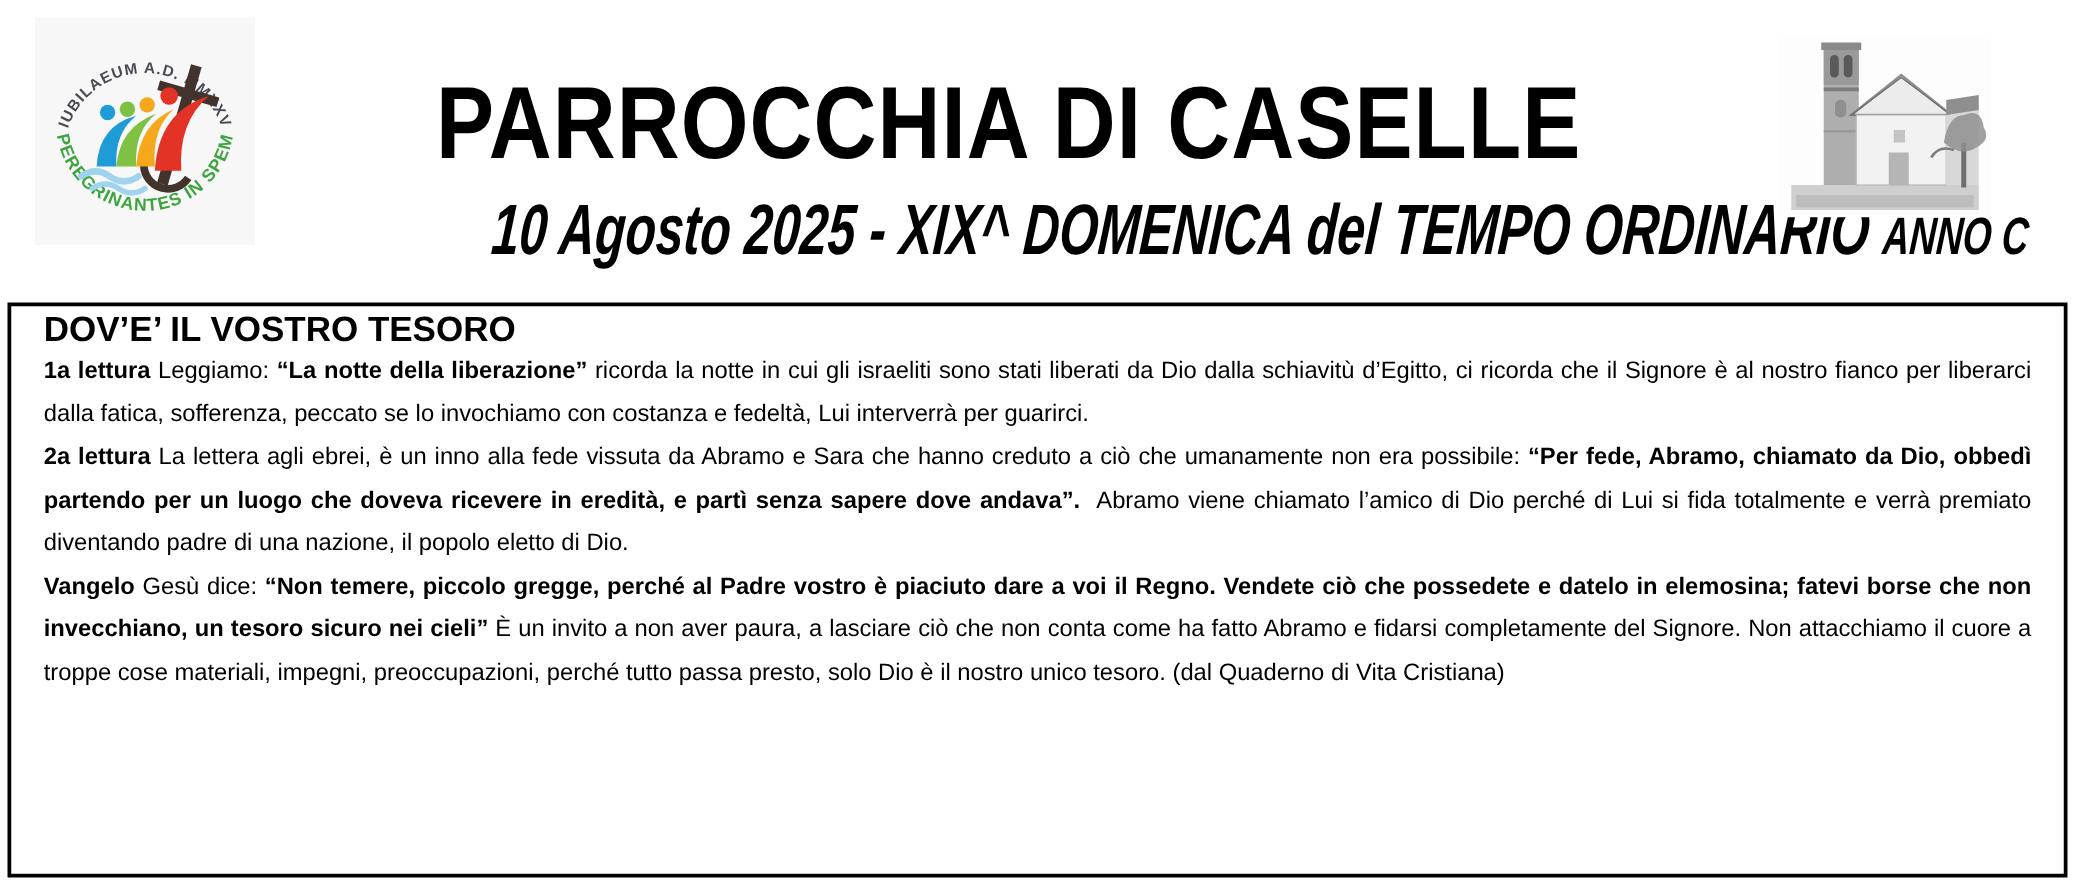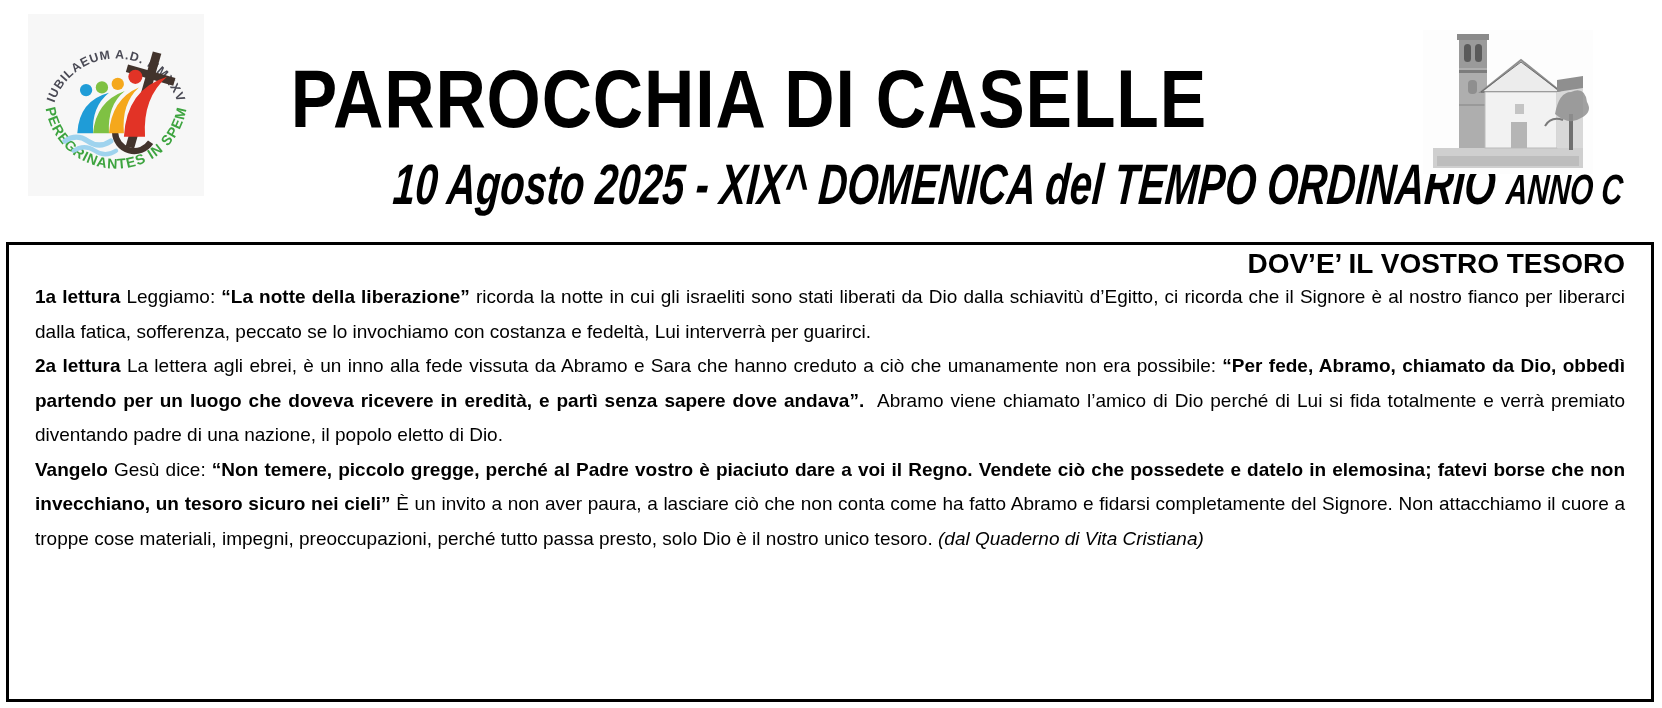--- a/index.html
+++ b/index.html
@@ -5,43 +5,43 @@
   * { margin:0; padding:0; box-sizing:border-box; }
   html,body { width:1662px; height:708px; background:#ffffff; overflow:hidden;
               font-family:"Liberation Sans", sans-serif; color:#000; }
   .page { position:relative; width:1662px; height:708px; background:#fff; }
 
   
   .logo-wrap { position:absolute; left:28px; top:14px; width:176px; height:182px;
                background:#f7f7f7; }
   .logo-wrap svg { width:100%; height:100%; }
 
-  .title { position:absolute; left:210px; top:58px; width:1150px;
-           text-align:left; white-space:nowrap; }
+  .title { position:absolute; left:196px; top:58px; width:1150px;
+           text-align:right; white-space:nowrap; }
   .title span { display:inline-block; font-weight:bold; font-size:82px; line-height:1;
                 letter-spacing:1px; transform:scaleX(0.85); transform-origin:center; }
 
   .subtitle { position:absolute; left:130px; top:156px; width:1420px;
               text-align:center; white-space:nowrap; }
   .subtitle .st-inner { display:inline-block; font-weight:bold; font-style:italic;
               font-size:57px; line-height:1; transform:scaleX(0.70) skewX(-6deg);
               transform-origin:center; letter-spacing:0px; }
   .subtitle .st-suffix { font-size:0.74em; }
 
   .church-wrap { position:absolute; left:1423px; top:30px; width:170px; height:144px; }
   .church-wrap svg { width:100%; height:100%; }
 
   
   .content-box { position:absolute; left:6px; top:242px; width:1648px; height:460px;
                  border:3px solid #000; background:#fff; padding:3px 26px 0 26px; }
-  .box-heading { text-align:right; font-weight:bold; font-size:28px; line-height:32px; }
+  .box-heading { text-align:left; font-weight:bold; font-size:28px; line-height:32px; }
   .box-body p { font-size:19px; line-height:34.5px; text-align:justify;
                 text-justify:inter-word; }
   .b { font-weight:bold; }
-  .i { font-style:italic; }
+  .i { }
 </style>
 </head>
 <body>
 
 <div class="page">
 
   <div class="logo-wrap">
     <svg viewBox="0 0 200 200">
       <defs>
         <path id="arcTop" d="M 28,104 A 74,74 0 0 1 172,104" fill="none"></path>

